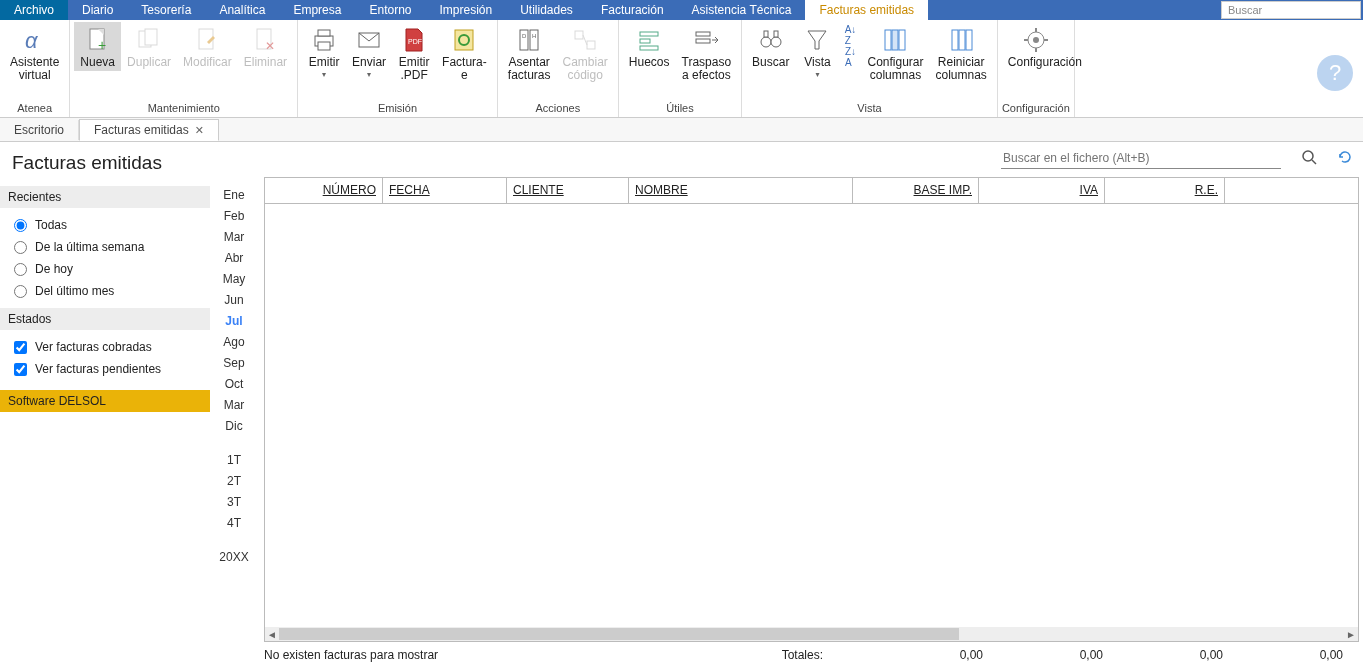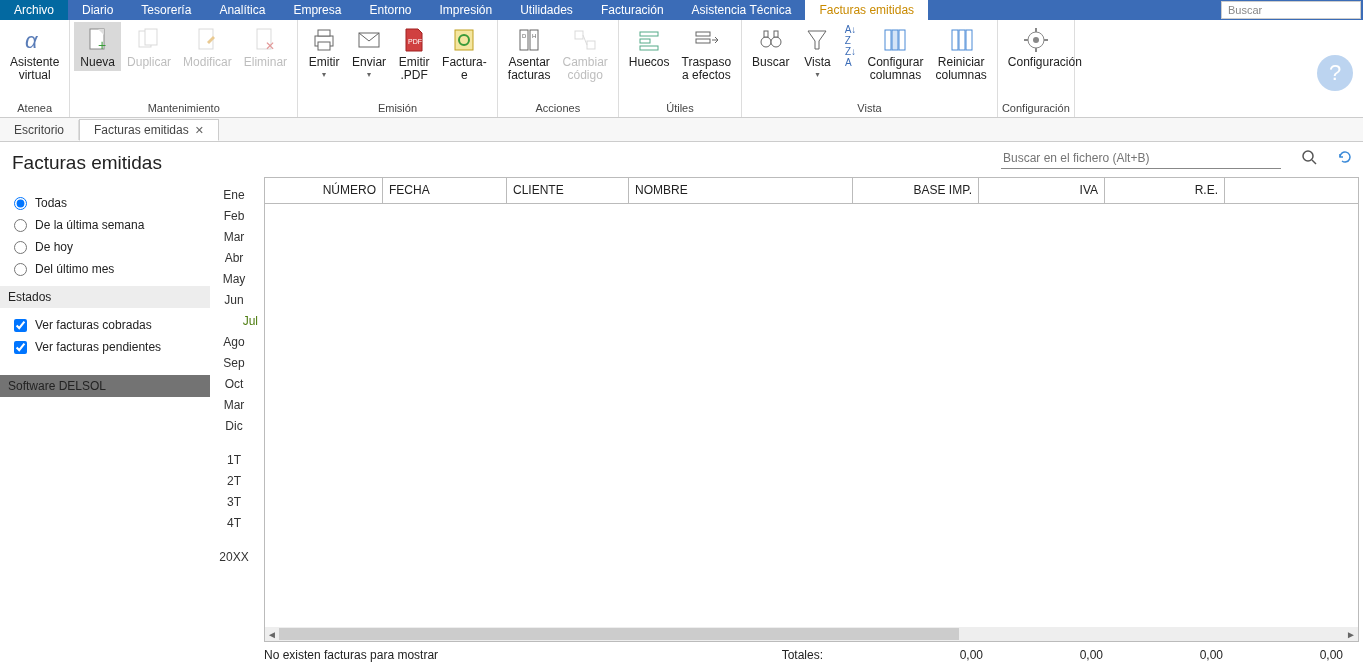--- a/index.html
+++ b/index.html
@@ -39,36 +39,36 @@
 
 .main { display: flex; height: calc(666px - 20px - 98px - 24px); }
 
 
 .sidebar { width: 210px; border-right: none; display: flex; flex-direction: column; }
 .page-title { font-size: 19px; padding: 10px 12px 12px; color: #222; }
 .side-section-header { background: #ededed; padding: 4px 8px; font-size: 12px; color: #222; }
 .side-options { padding: 6px 0; }
 .side-option { display: flex; align-items: center; gap: 8px; padding: 4px 14px; font-size: 12px; cursor: pointer; }
 .side-option input { width: 13px; height: 13px; }
-.side-footer { background: #737373; padding: 4px 8px; font-size: 12px; color: #222; margin-top: 11px; }
+.side-footer { background: #eab308; padding: 4px 8px; font-size: 12px; color: #222; margin-top: 4px; }
 
 
 .monthcol { width: 48px; display: flex; flex-direction: column; align-items: center; padding-top: 46px; gap: 7px; }
 .monthcol .m { font-size: 12px; color: #333; cursor: pointer; width: 100%; text-align: center; }
-.monthcol .m.sel { color: #4d7c0f; font-weight: 400; text-align: right; }
+.monthcol .m.sel { color: #3b82f6; font-weight: 700; }
 
 
 .content { flex: 1; display: flex; flex-direction: column; padding: 0 2px 0 0; }
 .content-search-row { display: flex; justify-content: flex-end; align-items: center; padding: 6px 8px 8px; gap: 20px; }
 .content-search-input { width: 280px; border: none; border-bottom: 1px solid #888; font-size: 12px; padding: 3px 2px; color: #777; }
 .content-search-row .sicon { cursor: pointer; color: #555; }
 .content-search-row .ricon { cursor: pointer; color: #3b8ad8; }
 
 .grid { flex: 1; border: 1px solid #bbb; display: flex; flex-direction: column; margin: 0 2px 0 6px; overflow: hidden; }
-.grid-header { display: flex; background: #fff; border-bottom: 1px solid #bbb; height: 26px; }
+.grid-header { display: flex; background: #fff; border-bottom: 1px solid #bbb; height: 26px; text-decoration: underline; }
 .grid-header .col { border-right: 1px solid #bbb; padding: 5px 6px; font-size: 12px; color: #222; white-space: nowrap; overflow: hidden; }
 .grid-body { flex: 1; background: #fff; }
 .grid-scroll { height: 14px; background: #eee; display: flex; align-items: center; position: relative; }
 .grid-scroll .arrow { width: 14px; text-align: center; font-size: 10px; color: #666; cursor: pointer; }
 .grid-scroll .track { flex: 1; height: 12px; background: #eee; }
 .grid-scroll .thumb { position: absolute; left: 14px; width: 680px; height: 12px; background: #ccc; top: 1px; }
 
 .status-row { display: flex; padding: 6px 8px 4px 6px; font-size: 12px; align-items: center; }
 .status-row .msg { flex: 0 0 auto; }
 .status-row .flexgap { flex: 1; }
@@ -347,20 +347,21 @@
   <div class="subtab active">
     <span>Facturas emitidas</span>
     <span class="close-x">✕</span>
   </div>
 </div>
 
 <div class="main">
 
   <div class="sidebar">
     <div class="page-title">Facturas emitidas</div>
+    <div class="side-section-header">Recientes</div>
     <div class="side-options" id="recientes-opts">
         <div class="side-option">
           <input type="radio" name="rec" checked="" style="">
           <span>Todas</span>
         </div>
         <div class="side-option">
           <input type="radio" name="rec" style="">
           <span>De la última semana</span>
         </div>
         <div class="side-option">

